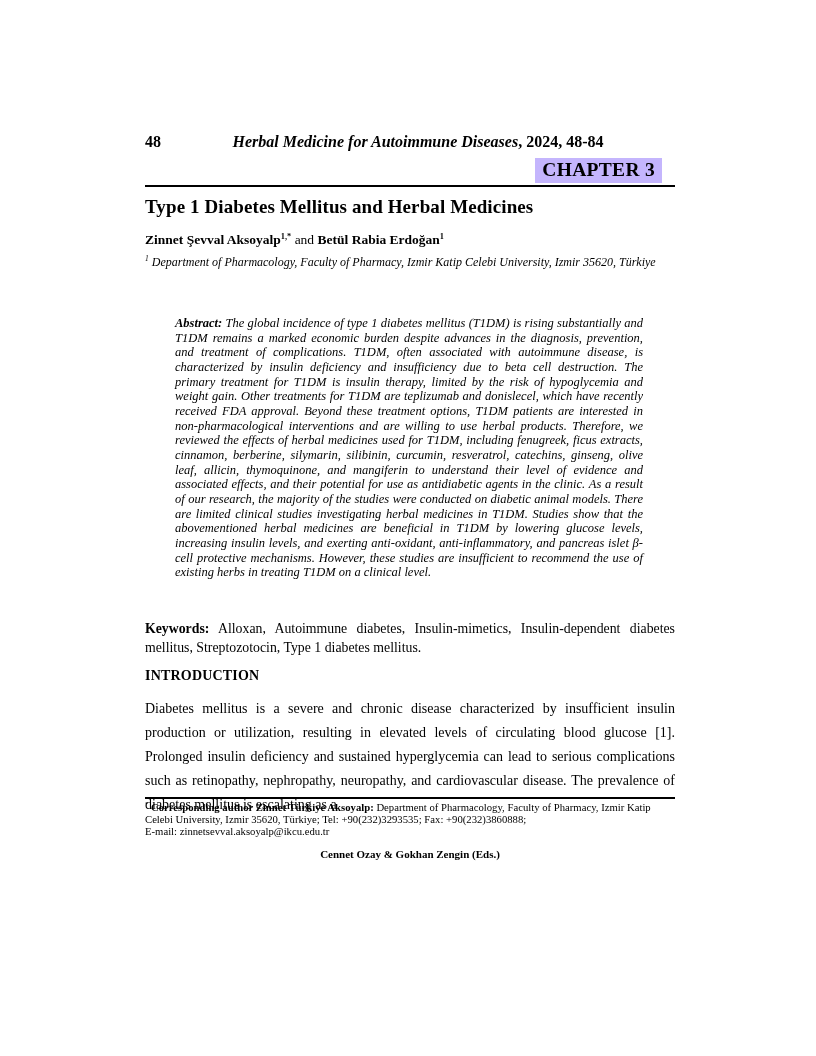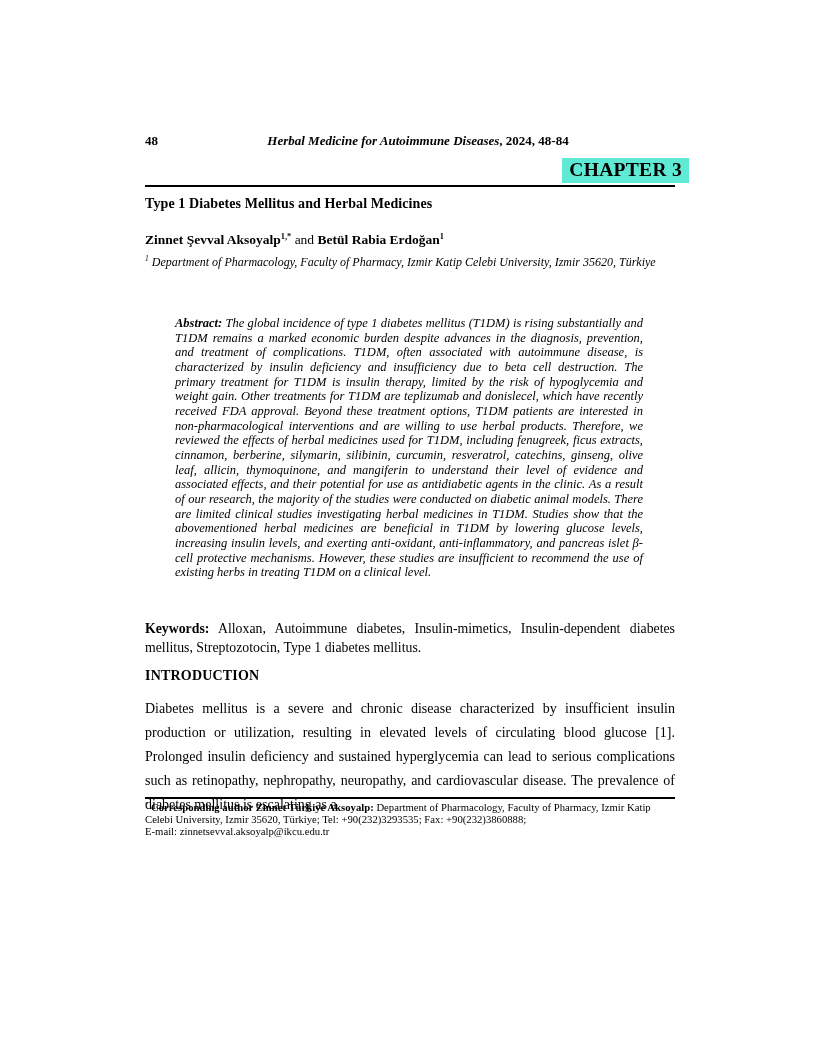--- a/index.html
+++ b/index.html
@@ -10,36 +10,36 @@
     height: 1056px;
     margin: 0 auto;
     background: #ffffff;
     font-family: "Liberation Serif", serif;
     color: #000;
     overflow: hidden;
   }
   .abs { position: absolute; }
 
   
-  .header-row { top: 133px; left: 145px; width: 530px; height: 16px; font-size: 13px; font-weight: bold; }
+  .header-row { top: 133px; left: 145px; width: 530px; height: 16px; font-size: 16px; font-weight: bold; }
   .page-num { position: absolute; left: 0; top: 0; }
   .running-head { position: absolute; left: 0; right: 0; text-align: center; white-space: nowrap; }
   .running-head .it { font-style: italic; margin-left: 16px; }
 
   .chapter-badge {
-    top: 158px; right: 127px;
-    background: #5eead4;
+    top: 158px; right: 154px;
+    background: #c4b5fd;
     font-size: 19.5px; font-weight: bold;
     padding: 1px 7px 2px 7px;
     letter-spacing: 0.3px;
   }
   .header-rule { top: 185px; left: 145px; width: 530px; height: 2px; background: #000; }
 
   
-  .article-title { top: 196px; left: 145px; width: 530px; font-size: 14px; font-weight: bold; letter-spacing: 0.1px; }
+  .article-title { top: 196px; left: 145px; width: 530px; font-size: 19px; font-weight: bold; letter-spacing: 0.1px; }
   .authors-line { top: 232px; left: 145px; width: 530px; font-size: 13.5px; }
   .authors-line .b { font-weight: bold; }
   sup { font-size: 62%; vertical-align: super; line-height: 0; }
   .affiliation { top: 255px; left: 145px; width: 530px; font-size: 12px; font-style: italic; line-height: 15px; }
 
   
   .abstract {
     top: 316px; left: 175px; width: 468px;
     font-size: 12.5px; line-height: 14.65px;
     text-align: justify;
@@ -88,15 +88,16 @@
 
   <h2 class="abs section-heading">INTRODUCTION</h2>
 
   <p class="abs intro-para">Diabetes mellitus is a severe and chronic disease characterized by insufficient insulin production or utilization, resulting in elevated levels of circulating blood glucose [1]. Prolonged insulin deficiency and sustained hyperglycemia can lead to serious complications such as retinopathy, nephropathy, neuropathy, and cardiovascular disease. The prevalence of diabetes mellitus is escalating as a</p>
 
   <div class="abs footnote-rule"></div>
 
   <div class="abs footnote"><sup>*</sup> <span class="b">Corresponding author Zinnet Türkiye Aksoyalp:</span><span> Department of Pharmacology, Faculty of Pharmacy, Izmir Katip Celebi University, Izmir 35620, Türkiye; Tel: +90(232)3293535; Fax: +90(232)3860888;</span><br><span>E-mail: zinnetsevval.aksoyalp@ikcu.edu.tr</span></div>
 
   <div class="abs page-footer">
+    <div>Cennet Ozay &amp; Gokhan Zengin (Eds.)</div>
   </div>
 
 </div>
 
 </body></html>

